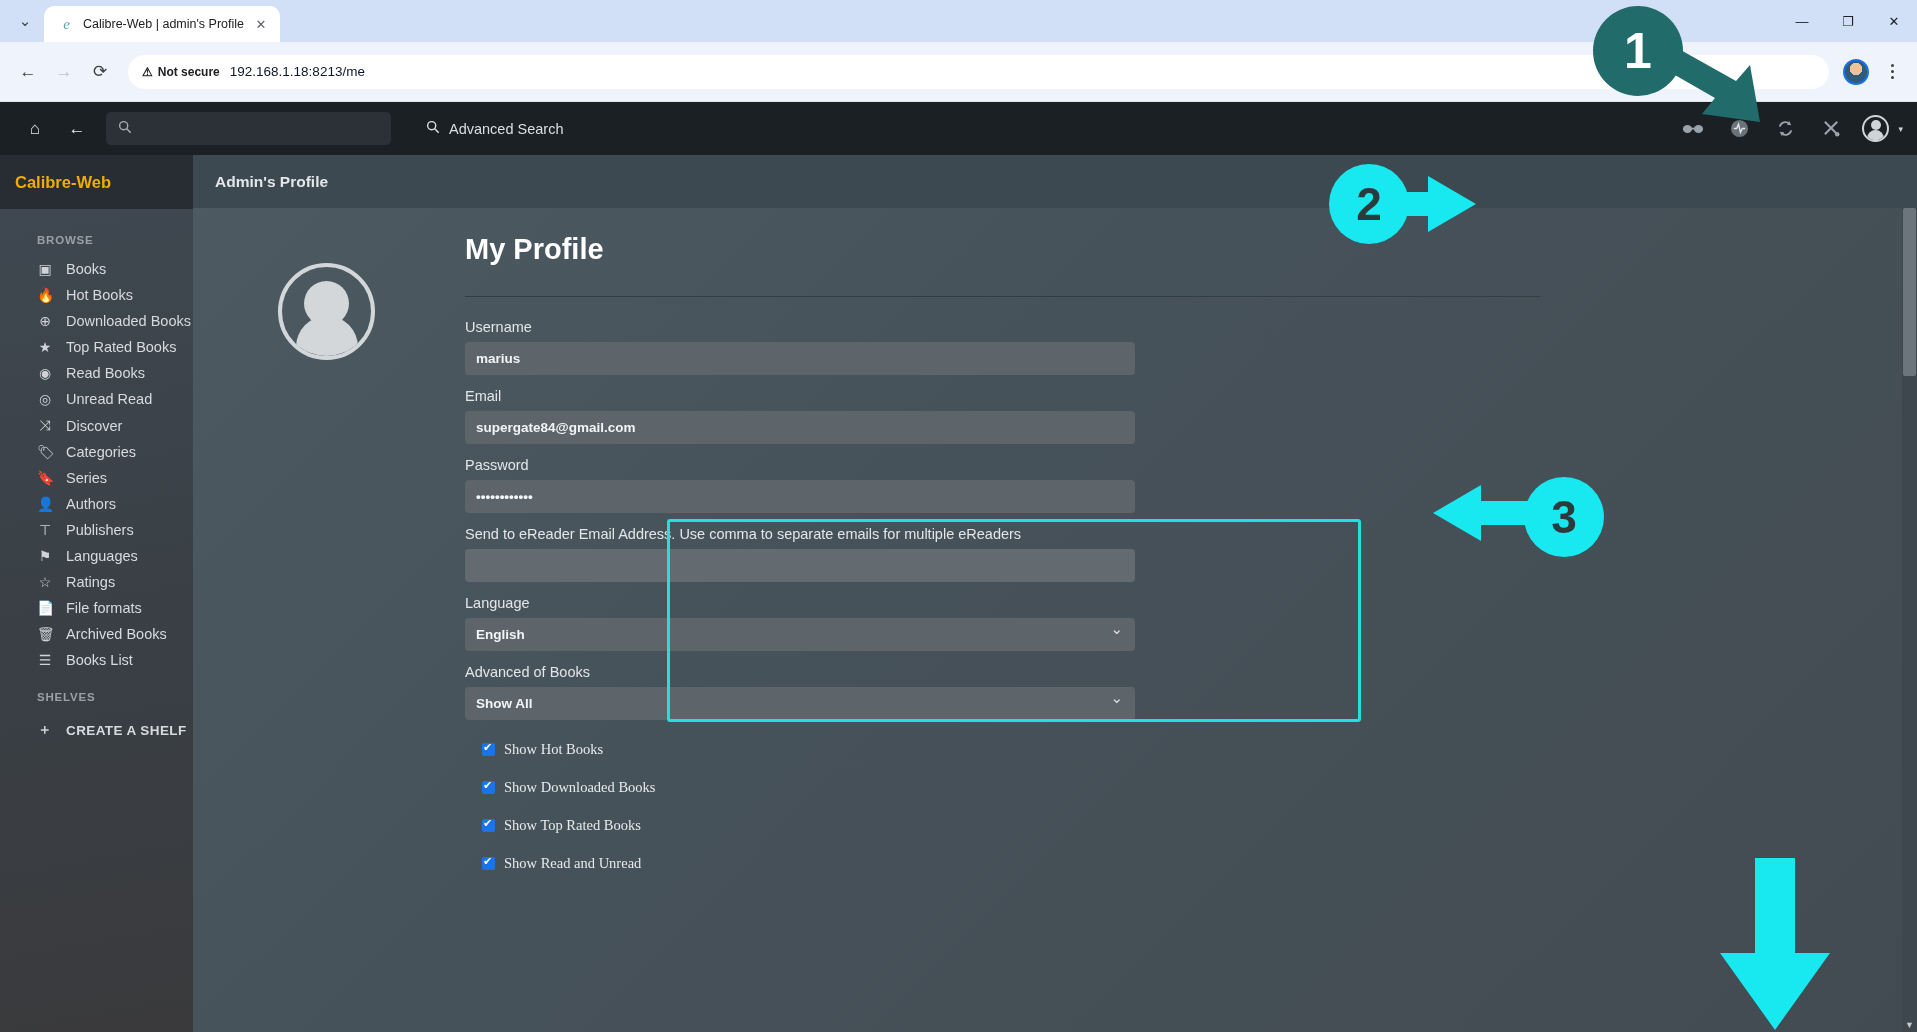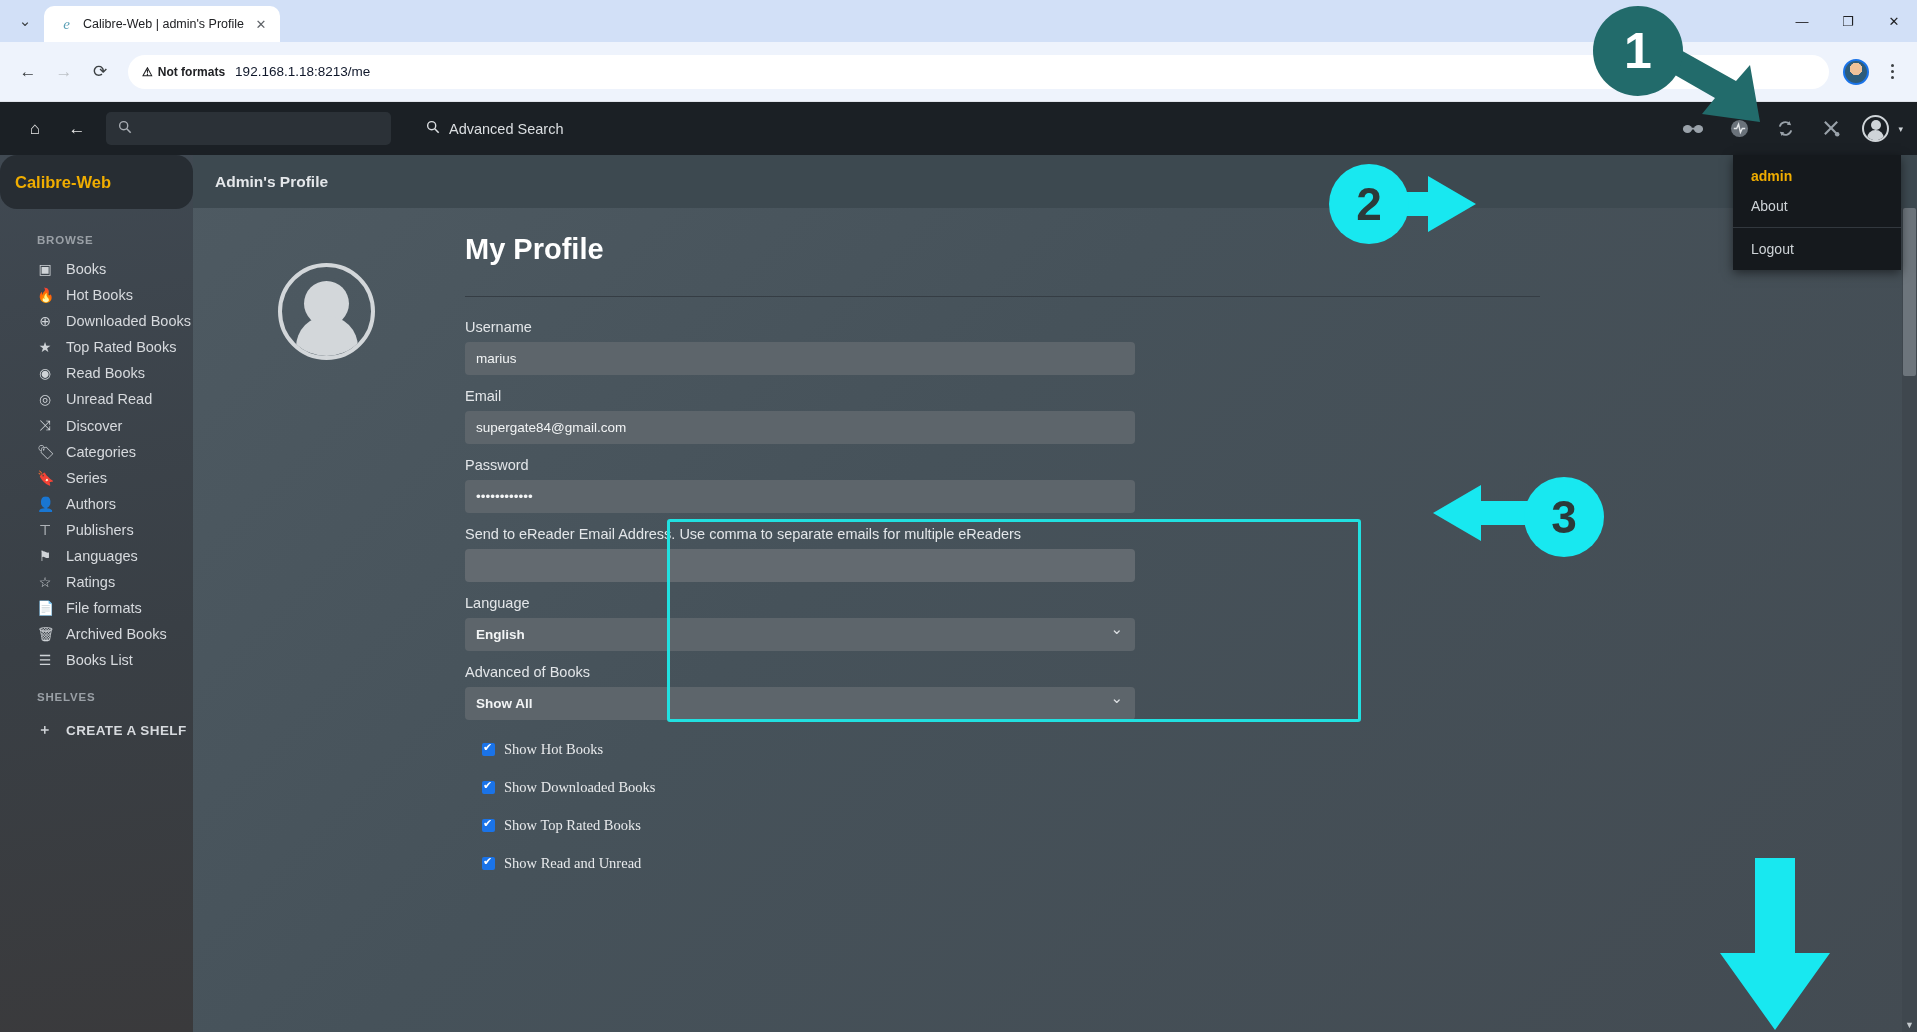--- a/index.html
+++ b/index.html
@@ -103,21 +103,21 @@
 
   
   .body-row { display: flex; height: 877px; }
 
   .sidebar {
     width: 193px; background: #3b4249; flex-shrink: 0;
     background-image: linear-gradient(170deg, #404952 0%, #393f45 55%, #3a3a3c 100%);
   }
   .brand {
     height: 54px; background: #272d33; display: flex; align-items: center; padding-left: 15px;
-    color: #f0ad00; font-size: 16.5px; font-weight: bold; border-radius: 17px;
+    color: #f0ad00; font-size: 16.5px; font-weight: bold;
   }
   .sec-label { font-size: 11.5px; letter-spacing: .8px; color: #9aa0a6; font-weight: bold;
     padding: 25px 0 10px 37px; }
   .nav-item { display: flex; align-items: center; gap: 13px; padding: 5px 0 5px 37px;
     color: #d7dade; font-size: 14.5px; }
   .nav-ico { width: 16px; text-align: center; font-size: 14px; color: #cfd3d7; flex-shrink: 0; }
   .create-shelf { display: flex; align-items: center; gap: 13px; padding: 8px 0 8px 37px;
     color: #d7dade; font-size: 13.5px; font-weight: bold; letter-spacing: .4px; }
 
   .content { flex: 1; position: relative; overflow: hidden;
@@ -147,21 +147,21 @@
   .field input, .field select {
     width: 670px; height: 33px; background: #5d656b; border: none; border-radius: 4px;
     color: #f2f4f5; font-size: 13.5px; padding: 0 11px; font-family: "Liberation Sans", sans-serif;
   }
   .field input.empty { background: #636a70; }
   .field select { appearance: none; -webkit-appearance: none;
     background-image: linear-gradient(#5d656b,#5d656b); font-weight: bold; }
   .sel-wrap { position: relative; width: 670px; }
   .sel-wrap::after { content: "⌄"; position: absolute; right: 12px; top: 2px; color: #e0e3e6;
     font-size: 15px; pointer-events: none; }
-  .field input { font-weight: normal; }
+  .field input { font-weight: bold; }
 
   .cbrow { display: flex; align-items: center; gap: 9px; margin-top: 21px; padding-left: 17px; font-family: Liberation Serif, serif; }
   .cb { width: 13px; height: 13px; background: #1a73e8; border-radius: 2px; position: relative;
     flex-shrink: 0; }
   .cb::after { content: "✔"; position: absolute; left: 1px; top: -2px; color: #fff; font-size: 11px; }
   .cb-label { color: #e8eaec; font-size: 14.5px; }
 
   
   .hl-box {
     position: absolute; left: 474px; top: 311px; width: 694px; height: 203px;
@@ -206,21 +206,21 @@
     </div>
   </div>
 
   <div class="omnibar">
     <div class="navbtn">←</div>
     <div class="navbtn fwd">→</div>
     <div class="navbtn">⟳</div>
     <div class="urlbox">
       <span class="notsecure">
         <span class="warn-tri">⚠</span>
-        <span>Not formats</span>
+        <span>Not secure</span>
       </span>
       <span class="urltext">192.168.1.18:8213/me</span>
     </div>
     <div class="profile-pic"></div>
     <div class="kebab">
         <i></i>
         <i></i>
         <i></i>
       </div>
   </div>
@@ -274,26 +274,20 @@
               <line x1="3" y1="3" x2="16" y2="16" stroke="#9aa2aa" stroke-width="2.2"></line>
               <line x1="16" y1="3" x2="3" y2="16" stroke="#9aa2aa" stroke-width="2.2"></line>
               <circle cx="16" cy="16" r="2.4" fill="#9aa2aa"></circle>
             </svg>
         </div>
         <div class="avatar-btn"></div>
         <span class="caret">▾</span>
       </div>
     </div>
 
-    <div class="dropdown">
-      <div class="dd-item active">admin</div>
-      <div class="dd-item">About</div>
-      <div class="dd-sep"></div>
-      <div class="dd-item">Logout</div>
-    </div>
 
     <div class="body-row">
 
       <div class="sidebar">
         <div class="brand">Calibre-Web</div>
         <div class="sec-label">BROWSE</div>
         <div id="nav-list">
             <div class="nav-item">
               <span class="nav-ico">▣</span>
               <span>Books</span>

